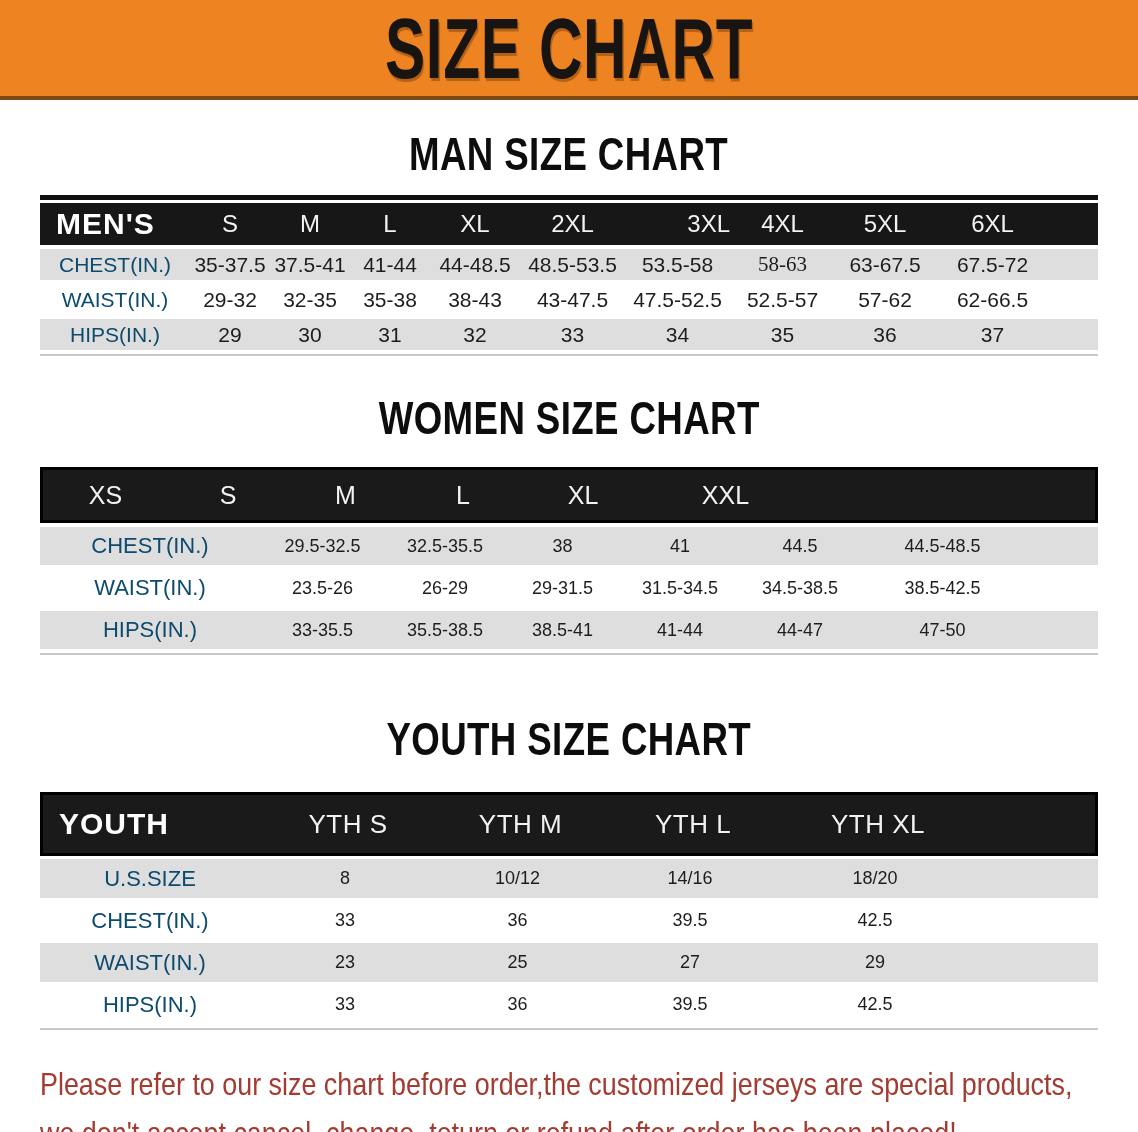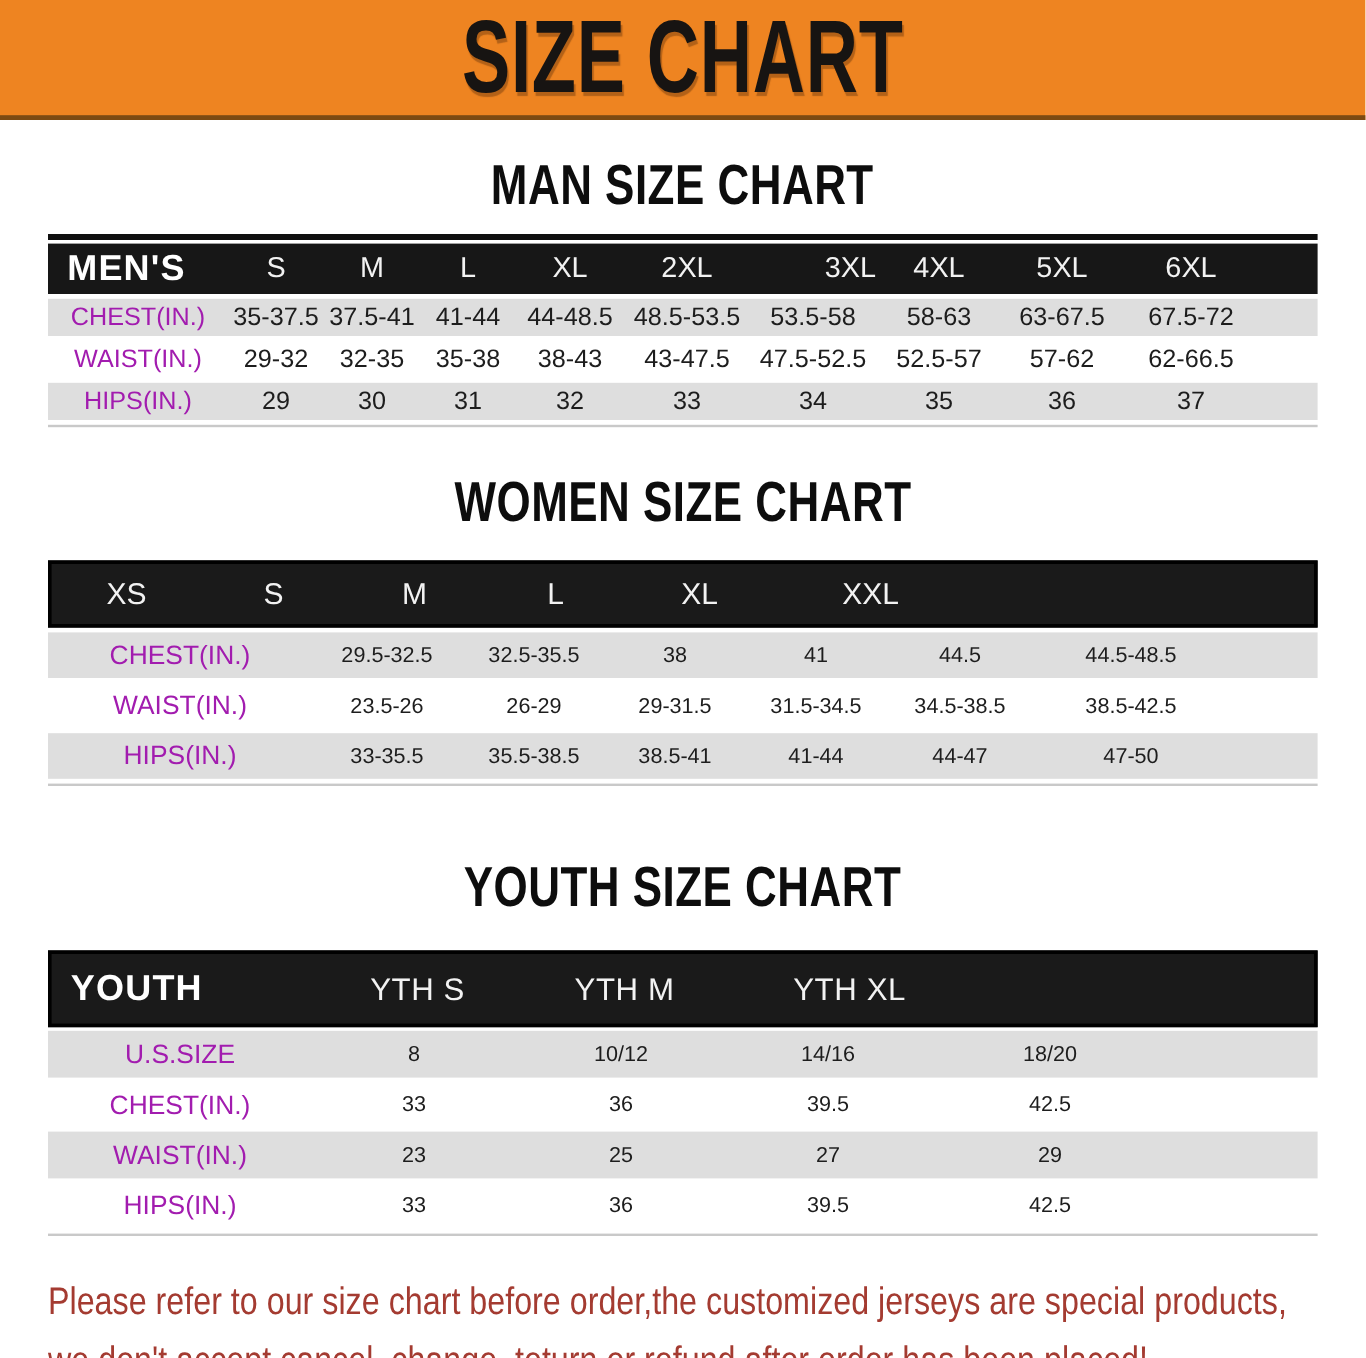--- a/index.html
+++ b/index.html
@@ -60,21 +60,21 @@
   .bottomline { height:2px; background:#c9c9c9; margin-top:4px; }
 
   .cell { text-align:center; flex:none; overflow:visible; white-space:nowrap; }
   .header-label {
     font-weight:700; text-align:left; padding-left:16px;
     font-size:30px; letter-spacing:1px; color:#fff;
   }
   .size-col { font-size:24px; color:#f2f2f2; }
   .women .size-col { font-size:25px; }
   .youth .size-col { font-size:26px; letter-spacing:0.5px; }
-  .row-label { font-size:21px; color:#a21caf; }
+  .row-label { font-size:21px; color:#0c4a6e; }
   .value-cell { font-size:21px; color:#1d1d1d; }
   .women .value-cell, .youth .value-cell { font-size:18px; }
   .women .row-label, .youth .row-label { font-size:22px; }
 
   
   .footer { margin:30px 0 0 40px; }
   .footer-line {
     font-size:32px; line-height:1.52;
     color:#a43b31; white-space:nowrap;
     transform:scaleX(0.84); transform-origin:left center;
@@ -105,21 +105,21 @@
       <div class="cell size-col" style="width: 115px;">6XL</div>
     </div>
   <div class="body-row row-gray">
       <div class="cell row-label" style="width: 150px;">CHEST(IN.)</div>
       <div class="cell value-cell" style="width: 80px;">35-37.5</div>
       <div class="cell value-cell" style="width: 80px;">37.5-41</div>
       <div class="cell value-cell" style="width: 80px;">41-44</div>
       <div class="cell value-cell" style="width: 90px;">44-48.5</div>
       <div class="cell value-cell" style="width: 105px;">48.5-53.5</div>
       <div class="cell value-cell" style="width: 105px;">53.5-58</div>
-      <div class="cell value-cell" style="width: 105px;">58-63</div>
+      <div class="cell value-cell" style="width: 105px; font-family: Liberation Serif, serif;">58-63</div>
       <div class="cell value-cell" style="width: 100px;">63-67.5</div>
       <div class="cell value-cell" style="width: 115px;">67.5-72</div>
     </div>
   <div class="body-row row-white">
       <div class="cell row-label" style="width: 150px;">WAIST(IN.)</div>
       <div class="cell value-cell" style="width: 80px;">29-32</div>
       <div class="cell value-cell" style="width: 80px;">32-35</div>
       <div class="cell value-cell" style="width: 80px;">35-38</div>
       <div class="cell value-cell" style="width: 90px;">38-43</div>
       <div class="cell value-cell" style="width: 105px;">43-47.5</div>
@@ -186,20 +186,21 @@
 </div>
 
 <div class="section-heading heading-youth">
   <span class="txt">YOUTH SIZE CHART</span>
 </div>
 <div class="table-wrap youth">
   <div class="header-row">
       <div class="cell header-label" style="width: 220px;">YOUTH</div>
       <div class="cell size-col" style="width: 170px;">YTH S</div>
       <div class="cell size-col" style="width: 175px;">YTH M</div>
+      <div class="cell size-col" style="width: 170px;">YTH L</div>
       <div class="cell size-col" style="width: 200px;">YTH XL</div>
     </div>
   <div class="body-row row-gray">
       <div class="cell row-label" style="width: 220px;">U.S.SIZE</div>
       <div class="cell value-cell" style="width: 170px;">8</div>
       <div class="cell value-cell" style="width: 175px;">10/12</div>
       <div class="cell value-cell" style="width: 170px;">14/16</div>
       <div class="cell value-cell" style="width: 200px;">18/20</div>
     </div>
   <div class="body-row row-white">

